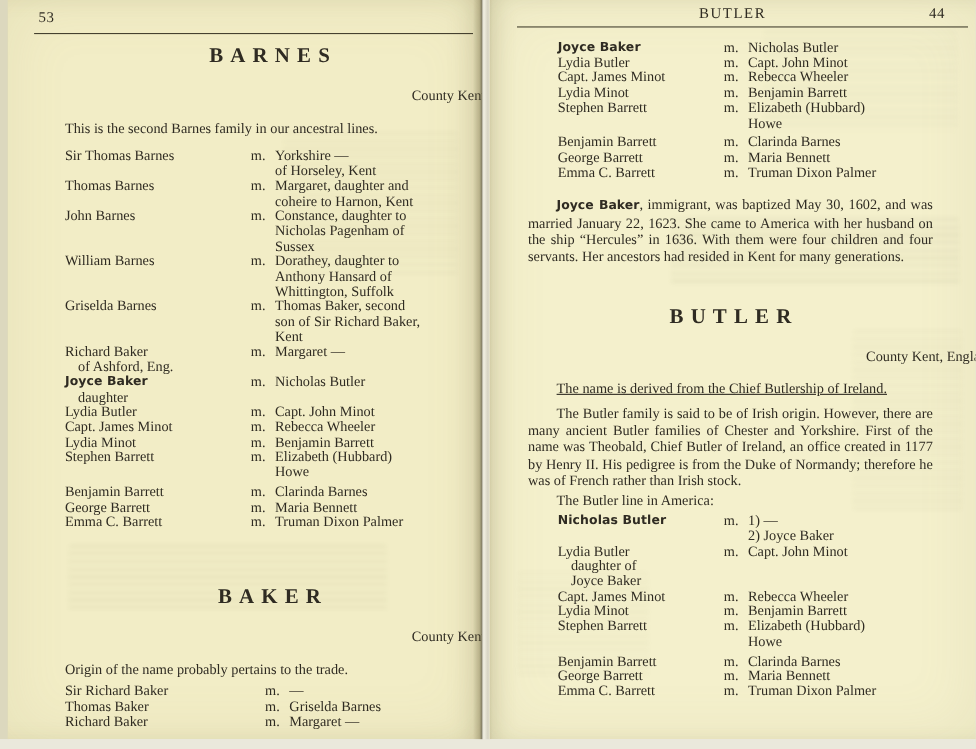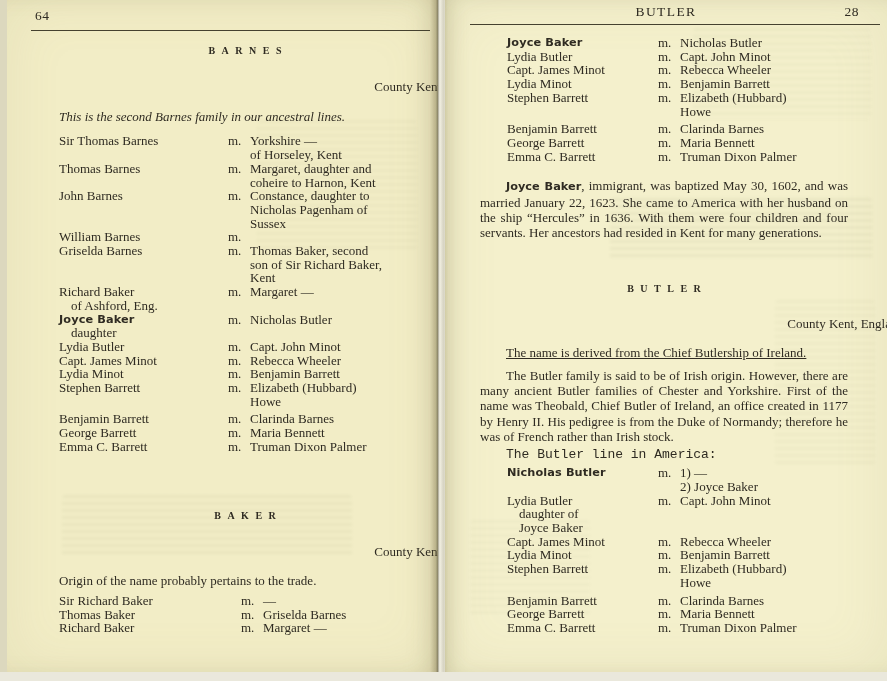--- a/index.html
+++ b/index.html
@@ -37,21 +37,21 @@
   .page-right .pageno{right:28px;top:5px;}
   .rh-title{position:absolute;left:0;right:0;text-align:center;font-size:13.5px;letter-spacing:1.4px;}
   .page-left .rh-title{top:9px;}
   .page-right .rh-title{top:5px;}
   .rule{position:absolute;border-top:1.6px solid #45412f;}
   .page-left .rule{left:24px;right:8px;top:30px;}
   .page-right .rule{left:25px;right:7px;top:24px;}
   
   .content-left{position:absolute;left:52px;top:32px;width:372px;}
   .content-right{position:absolute;left:35px;top:0;width:368px;}
-  .section-title{margin:0;text-align:center;font-size:10px;font-weight:bold;letter-spacing:6.5px;text-indent:6.5px;line-height:15px;}
+  .section-title{margin:0;text-align:center;font-size:19px;font-weight:bold;letter-spacing:6.5px;text-indent:6.5px;line-height:15px;}
   .county{text-align:right;transform:translateX(60px);}
   .content-right .county{transform:translateX(56px);}
   .intro{margin:0;}
   .para{margin:0;text-align:justify;text-indent:26px;line-height:15.2px;}
   .para-single{margin:0;text-indent:26px;line-height:15.2px;}
   
   .couples{margin:0;}
   .row{display:flex;align-items:flex-start;}
   .c-name{flex:none;width:169px;}
   .content-right .c-name{width:151px;}
@@ -59,50 +59,50 @@
   .c-name-sub{padding-left:12px;white-space:pre-line;font-family:Liberation Serif, serif;}
   .c-m{flex:none;width:22px;}
   .c-spouse{flex:1;white-space:pre-line;}
   .row.gap{margin-top:4px;}
   .bold-name{font-family:"DejaVu Sans","Liberation Sans",sans-serif;font-weight:bold;font-size:11.3px;letter-spacing:.1px;line-height:13.7px;}
   .lead-bold{font-family:"DejaVu Sans","Liberation Sans",sans-serif;font-weight:bold;font-size:11.3px;}
   .content-right .couples{margin-left:27px;}
   
   .mt-barnes-title{margin-top:11px;}
   .mt-county1{margin-top:22px;}
-  .mt-intro1{margin-top:16px;font-style:italic;}
+  .mt-intro1{margin-top:16px;}
   .mt-rows1{margin-top:11px;}
   .mt-baker-title{margin-top:54px;}
   .mt-county2{margin-top:22px;}
   .mt-intro2{margin-top:16px;}
   .mt-rows2{margin-top:6px;}
   .mt-r-rows-top{margin-top:36px;}
   .mt-r-para1{margin-top:15px;}
   .mt-r-title{margin-top:41px;}
   .mt-r-county{margin-top:21px;}
   .mt-r-deriv{margin-top:14px;text-decoration:underline;}
   .mt-r-para2{margin-top:8px;}
-  .mt-r-lineintro{margin-top:3px;font-family:Liberation Mono, monospace;}
+  .mt-r-lineintro{margin-top:3px;}
   .mt-r-rows2{margin-top:4px;}
   
   .ghost{
     position:absolute;pointer-events:none;border-radius:4px;opacity:.5;
     background:repeating-linear-gradient(180deg, rgba(125,130,92,.18) 0 3px, rgba(125,130,92,0) 3px 7px);
     filter:blur(1.7px);
   }
 </style>
 </head>
 <body>
 
 <div class="book">
 
   <div class="edge-left"></div>
 
   <div class="page page-left">
-    <span class="pageno">64</span>
+    <span class="pageno">53</span>
     <div class="rule"></div>
 
     <div class="ghost" style="left:250px;top:120px;width:160px;height:130px;opacity:.3;"></div>
     <div class="ghost" style="left:55px;top:495px;width:290px;height:62px;opacity:.45;"></div>
 
     <div class="content-left">
       <h2 class="section-title mt-barnes-title">BARNES</h2>
       <div class="county mt-county1">County Kent, England</div>
       <p class="intro mt-intro1">This is the second Barnes family in our ancestral lines.</p>
 
@@ -138,20 +138,23 @@
 Nicholas Pagenham of
 Sussex</div>
           </div>
 
           <div class="row">
             <div class="c-name">
               <div class="c-name-main">William Barnes</div>
 
             </div>
             <div class="c-m">m.</div>
+            <div class="c-spouse">Dorathey, daughter to
+Anthony Hansard of
+Whittington, Suffolk</div>
           </div>
 
           <div class="row">
             <div class="c-name">
               <div class="c-name-main">Griselda Barnes</div>
 
             </div>
             <div class="c-m">m.</div>
             <div class="c-spouse">Thomas Baker, second
 son of Sir Richard Baker,
@@ -273,21 +276,21 @@
             <div class="c-m">m.</div>
             <div class="c-spouse">Margaret —</div>
           </div>
         </div>
     </div>
   </div>
 
   <div class="fold"></div>
 
   <div class="page page-right">
-    <span class="pageno">28</span>
+    <span class="pageno">44</span>
     <div class="rh-title">BUTLER</div>
     <div class="rule"></div>
 
     <div class="ghost" style="left:248px;top:28px;width:178px;height:92px;opacity:.32;"></div>
     <div class="ghost" style="left:165px;top:198px;width:262px;height:62px;opacity:.5;"></div>
     <div class="ghost" style="left:330px;top:300px;width:100px;height:165px;opacity:.3;"></div>
     <div class="ghost" style="left:25px;top:520px;width:120px;height:95px;opacity:.28;"></div>
 
     <div class="content-right">
       <div class="couples mt-r-rows-top">

